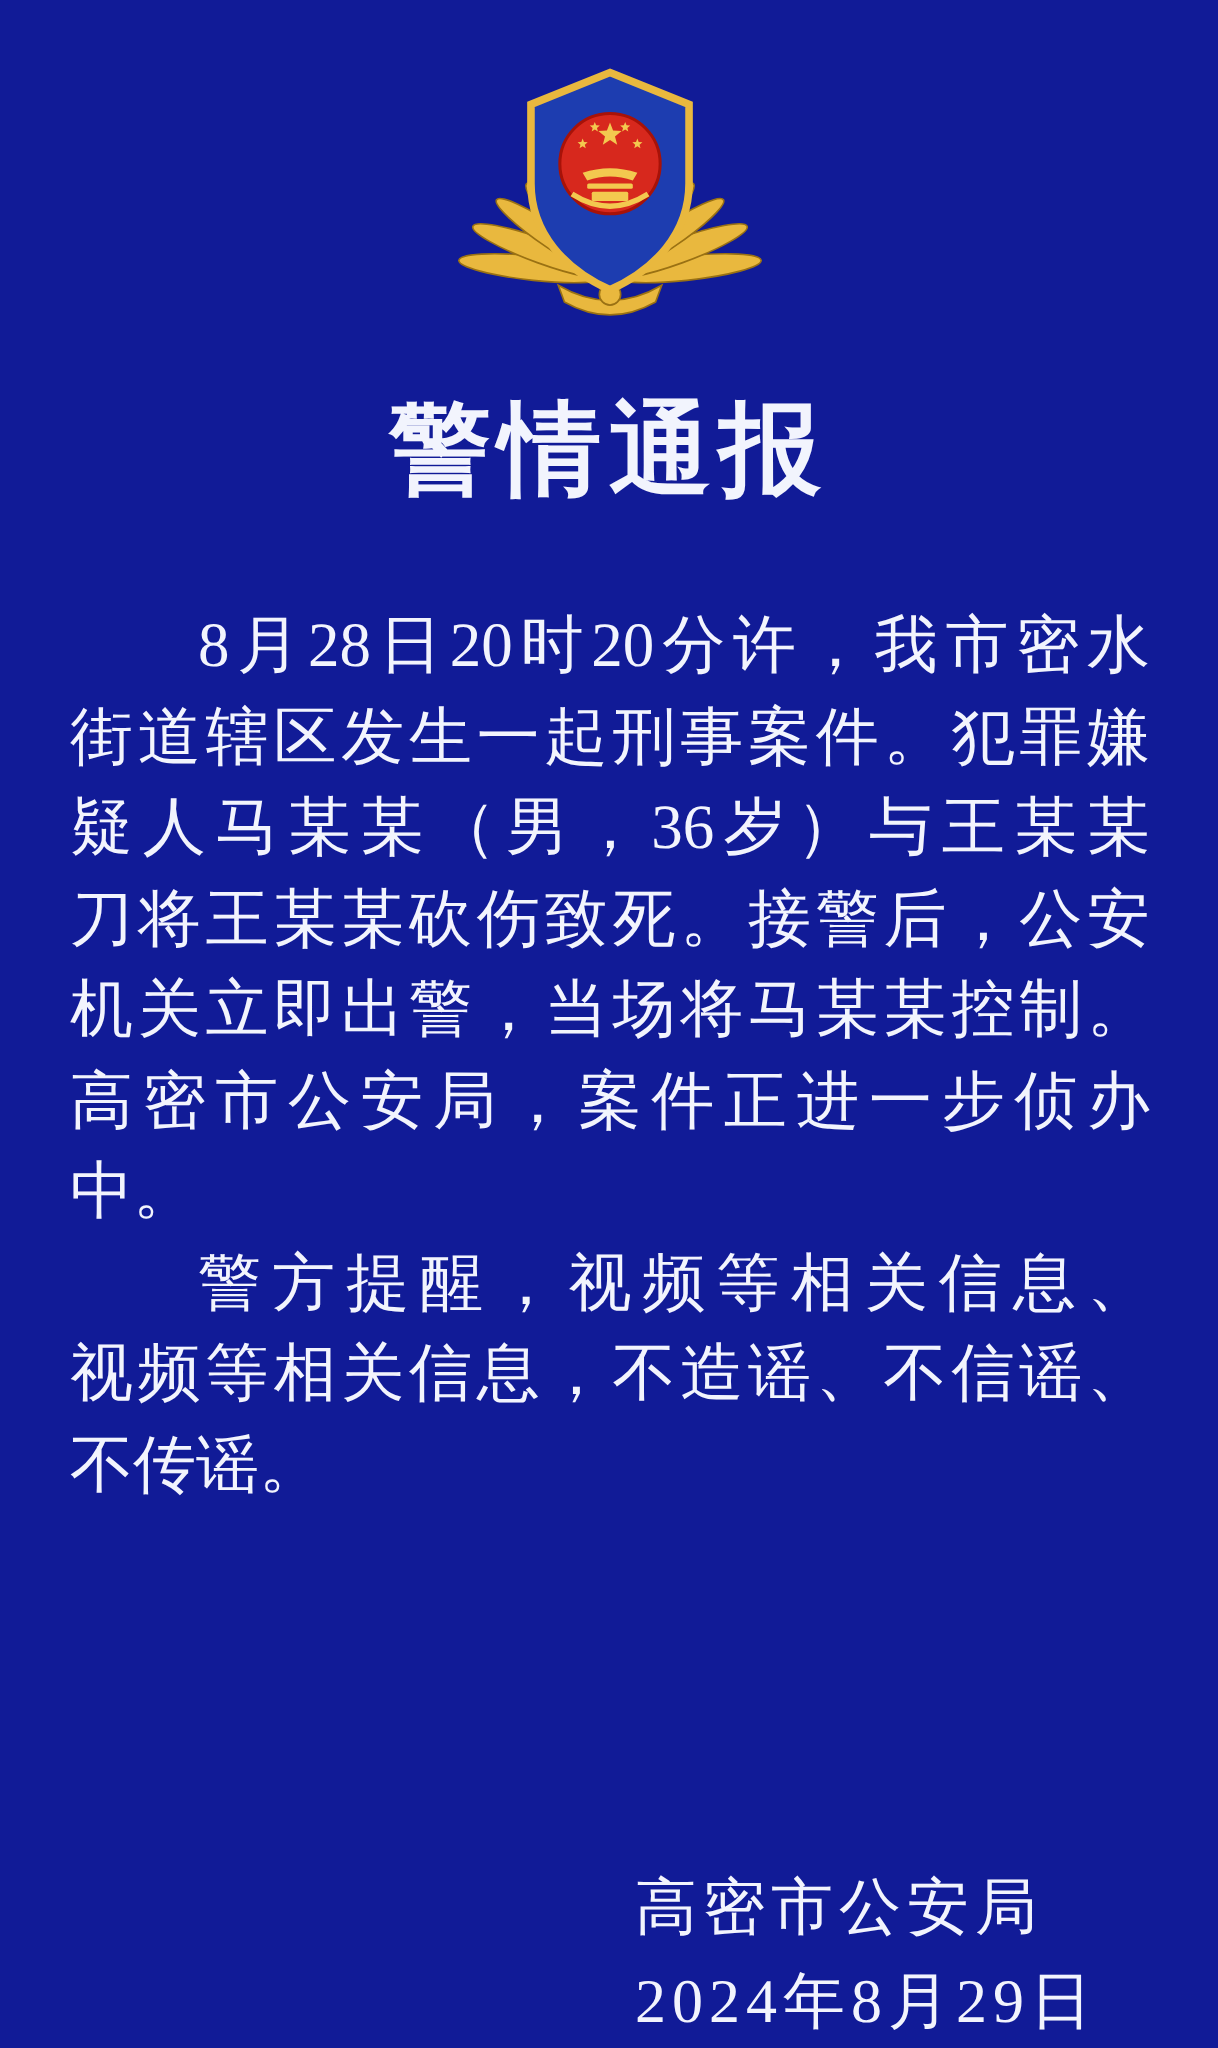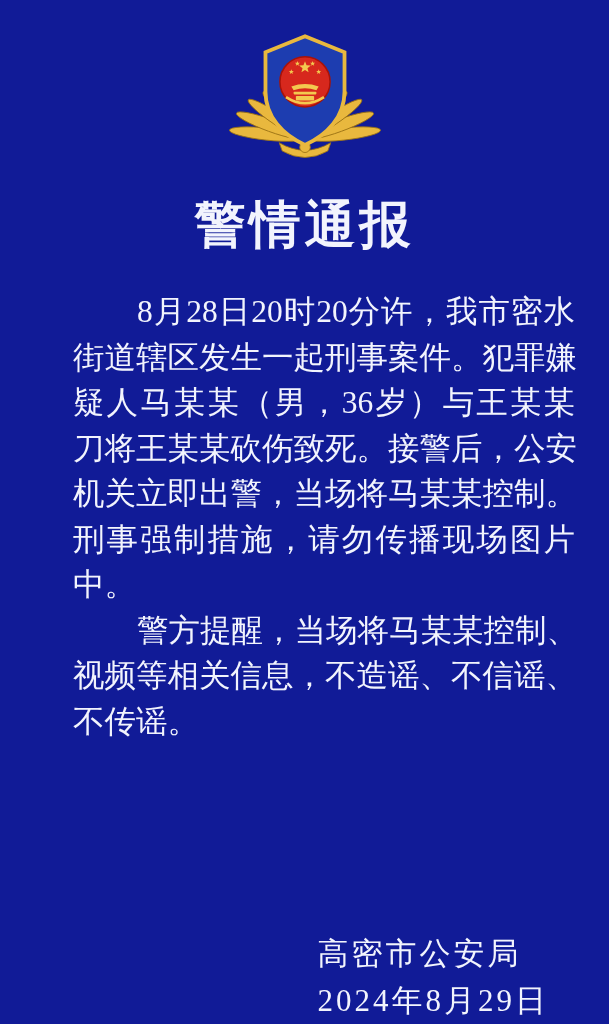--- a/index.html
+++ b/index.html
@@ -42,26 +42,25 @@
     width: 100%;
     text-align: center;
     font-family: "Liberation Sans", "DejaVu Sans", sans-serif;
     font-weight: 700;
     font-size: 51px;
     letter-spacing: 4px;
     color: var(--text);
   }
   .body-text {
     position: absolute;
-    top: 289px;
+    top: 300px;
     left: 35px;
     right: 34px;
     font-size: 31.5px;
     line-height: 45.5px;
-    margin-left: 38px;
   }
   .line {
     text-align: justify;
     text-align-last: justify;
     white-space: nowrap;
   }
   .line.indent { padding-left: 64px; }
   .line.para-end { text-align-last: left; }
   .footer {
     position: absolute;
@@ -154,23 +153,23 @@
   </div>
 
   <h1 class="title">警情通报</h1>
 
   <div class="body-text">
     <div class="line indent">8月28日20时20分许，我市密水</div>
     <div class="line">街道辖区发生一起刑事案件。犯罪嫌</div>
     <div class="line">疑人马某某（男，36岁）与王某某</div>
     <div class="line">刀将王某某砍伤致死。接警后，公安</div>
     <div class="line">机关立即出警，当场将马某某控制。</div>
-    <div class="line">刑事强制措施，请勿传播现场图片</div>
+    <div class="line">高密市公安局，案件正进一步侦办</div>
     <div class="line para-end">中。</div>
-    <div class="line indent">警方提醒，当场将马某某控制、</div>
+    <div class="line indent">警方提醒，视频等相关信息、</div>
     <div class="line">视频等相关信息，不造谣、不信谣、</div>
     <div class="line para-end">不传谣。</div>
   </div>
 
   <div class="footer">
     <div>高密市公安局</div>
     <div>2024年8月29日</div>
   </div>
 
 </div>

